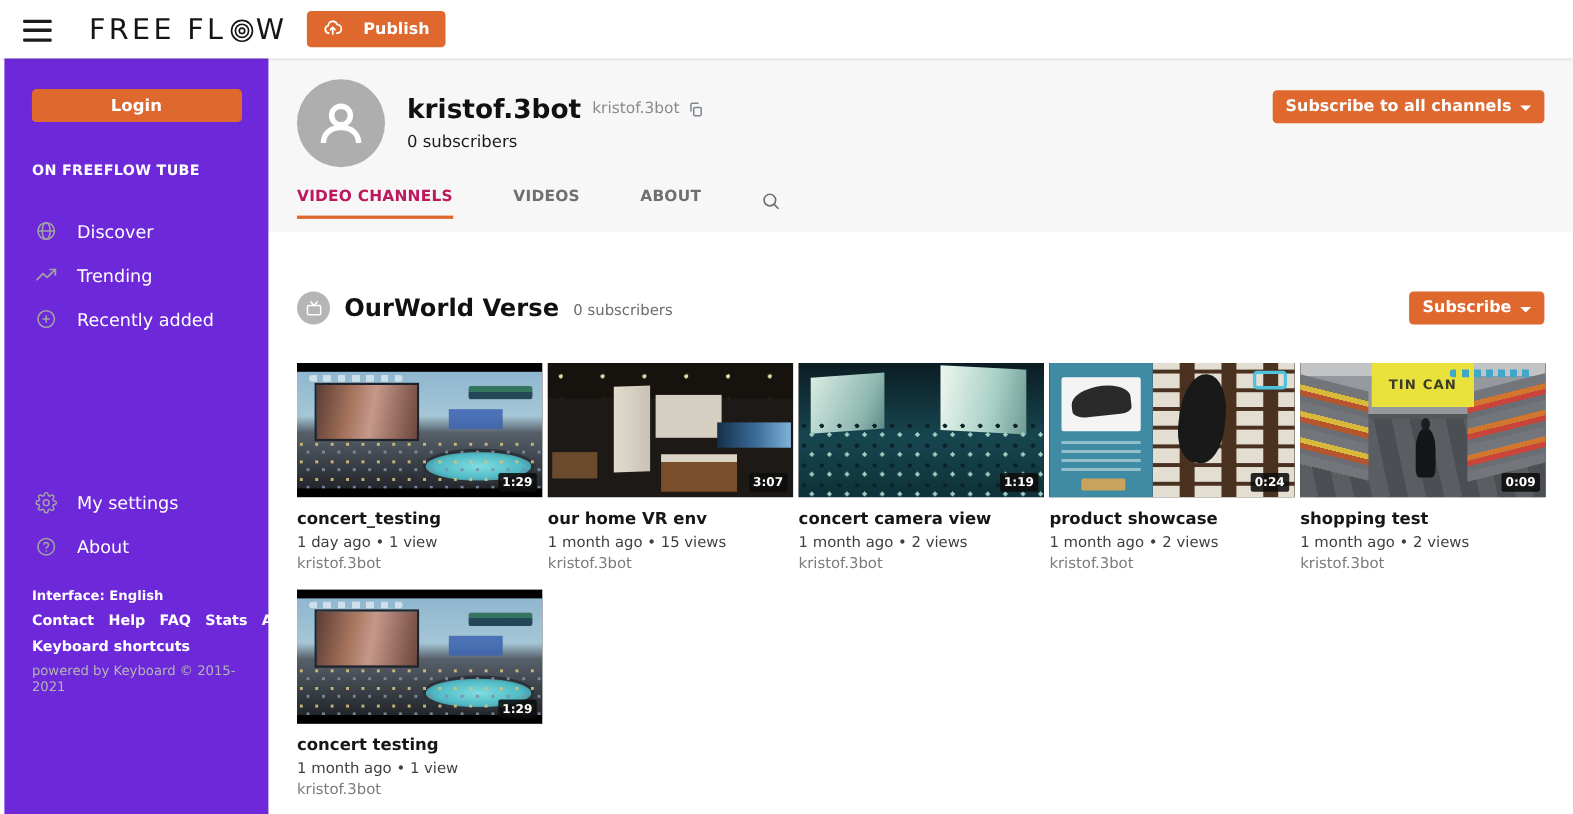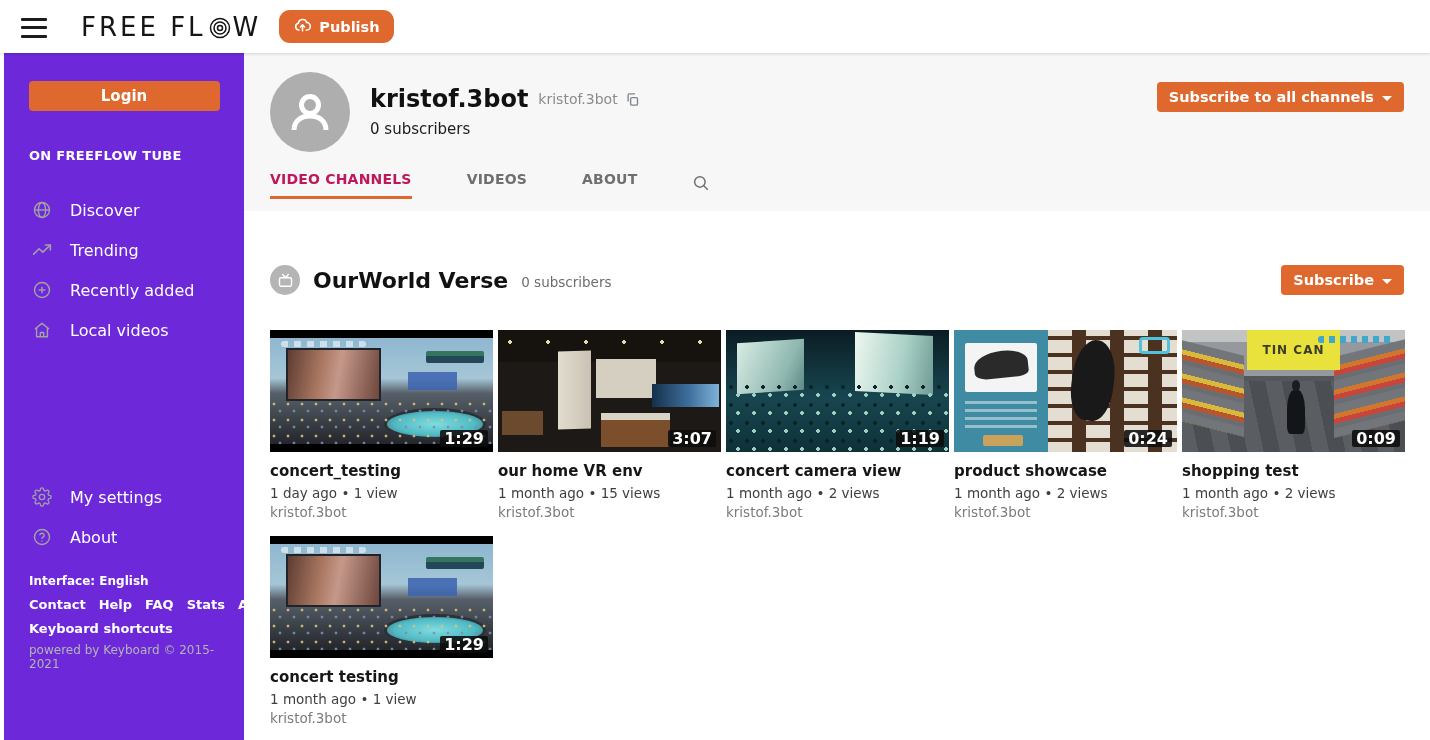--- a/index.html
+++ b/index.html
@@ -18,21 +18,21 @@
   .logo-text { font-size:26px; letter-spacing:3px; color:#151515; font-weight:400; }
   .logo svg { margin:2px 1px 0 2px; }
   .searchbox { margin-left:auto; width:330px; height:33px; background:#f4f4f4;
                border-radius:3px; display:flex; align-items:center; padding:0 12px; }
   .searchbox input { flex:1; border:none; background:transparent; outline:none;
                      font-size:15px; color:#333; font-family:inherit; }
   .searchbox input::placeholder { color:#8a8a8a; }
   .btn-orange { background:#de682e; color:#fff; border:none; border-radius:4px;
                 font-weight:bold; font-size:14.5px; cursor:pointer; font-family:inherit; }
   .publish { margin-left:18px; height:33px; padding:0 14px; display:flex;
-             align-items:center; gap:7px;border-radius:11px; }
+             align-items:center; gap:18px; }
 
   
   .sidebar { position:absolute; top:53px; left:4px; bottom:0; width:240px;
              background:#6d28d9; color:#fff; padding-top:28px; z-index:10; }
   .side-btn { display:block; width:191px; margin:0 auto; height:30px; line-height:30px;
               text-align:center; border-radius:4px; font-weight:bold; font-size:15px;
               border:none; cursor:pointer; font-family:inherit; color:#fff; }
   .side-btn.login { background:#de682e; margin-bottom:9px; }
   .side-btn.connect { background:#de682e; margin-bottom:12px; }
   .side-btn.create { background:#4c4c4c; }
@@ -78,21 +78,21 @@
                  display:flex; align-items:center; justify-content:center; flex:0 0 30px; }
   .chan-name { font-size:22px; font-weight:bold; color:#111; margin-left:13px; }
   .chan-subs { font-size:13.5px; color:#6d6d6d; margin-left:13px; margin-top:4px; }
   .sub-chan { position:absolute; right:0; top:2px; height:30px; padding:0 12px;
               display:flex; align-items:center; gap:8px; }
 
   .grid { display:flex; flex-wrap:wrap; column-gap:5px; row-gap:16px; width:1135px; }
   .card { width:223px; cursor:pointer; }
   .thumb { width:223px; height:122px; position:relative; background:#000; overflow:hidden; }
   .badge { position:absolute; right:5px; bottom:5px; background:rgba(12,12,12,.88);
-           color:#fff; font-size:16px; font-weight:bold; line-height:17px;
+           color:#fff; font-size:11px; font-weight:bold; line-height:17px;
            padding:0 4px; border-radius:2px; z-index:5; }
   .v-title { font-size:15px; font-weight:bold; color:#161616; margin-top:10px; }
   .v-meta { font-size:13.5px; color:#3f3f3f; margin-top:5px; }
   .v-chan { font-size:13.5px; color:#7b7b7b; margin-top:3px; }
 
   
   .scene { position:absolute; left:0; right:0; top:0; bottom:0; }
   .thumb-concert .scene { top:8px; bottom:8px;
       background:linear-gradient(180deg,#8fb7d0 0%,#a5c6d6 38%,#57606a 52%,#23262b 100%); }
   .tc-screen { position:absolute; left:7%; top:9%; width:43%; height:50%;
@@ -221,28 +221,20 @@
       <span>Trending</span>
     </div>
     <div class="nav-item">
       <svg width="20" height="20" viewBox="0 0 24 24" fill="none" stroke="#a3a3a3" stroke-width="1.7">
         <circle cx="12" cy="12" r="9"></circle>
           <line x1="12" y1="8" x2="12" y2="16"></line>
           <line x1="8" y1="12" x2="16" y2="12"></line>
       </svg>
       <span>Recently added</span>
     </div>
-    <div class="nav-item">
-      <svg width="20" height="20" viewBox="0 0 24 24" fill="none" stroke="#a3a3a3" stroke-width="1.7" stroke-linejoin="round">
-        <path d="M3.5 10.8 12 4l8.5 6.8"></path>
-          <path d="M5.5 9.5V20h13V9.5"></path>
-          <path d="M10 20v-5h4v5"></path>
-      </svg>
-      <span>Local videos</span>
-    </div>
   </div>
 
   <div class="nav nav2">
     <div class="nav-item">
       <svg width="20" height="20" viewBox="0 0 24 24" fill="none" stroke="#a3a3a3" stroke-width="1.6" stroke-linejoin="round">
         <circle cx="12" cy="12" r="3.2"></circle>
         <path d="M19.4 15a1.7 1.7 0 0 0 .34 1.87l.06.06a2 2 0 1 1-2.83 2.83l-.06-.06a1.7 1.7 0 0 0-1.87-.34 1.7 1.7 0 0 0-1.04 1.56V21a2 2 0 1 1-4 0v-.09A1.7 1.7 0 0 0 9 19.36a1.7 1.7 0 0 0-1.87.34l-.06.06a2 2 0 1 1-2.83-2.83l.06-.06a1.7 1.7 0 0 0 .34-1.87 1.7 1.7 0 0 0-1.56-1.04H3a2 2 0 1 1 0-4h.09A1.7 1.7 0 0 0 4.64 9a1.7 1.7 0 0 0-.34-1.87l-.06-.06a2 2 0 1 1 2.83-2.83l.06.06a1.7 1.7 0 0 0 1.87.34h.01A1.7 1.7 0 0 0 10 3.08V3a2 2 0 1 1 4 0v.09a1.7 1.7 0 0 0 1.04 1.55 1.7 1.7 0 0 0 1.87-.34l.06-.06a2 2 0 1 1 2.83 2.83l-.06.06a1.7 1.7 0 0 0-.34 1.87V9a1.7 1.7 0 0 0 1.56 1.04H21a2 2 0 1 1 0 4h-.09a1.7 1.7 0 0 0-1.55 1.04z"></path>
       </svg>
       <span>My settings</span>
     </div>

